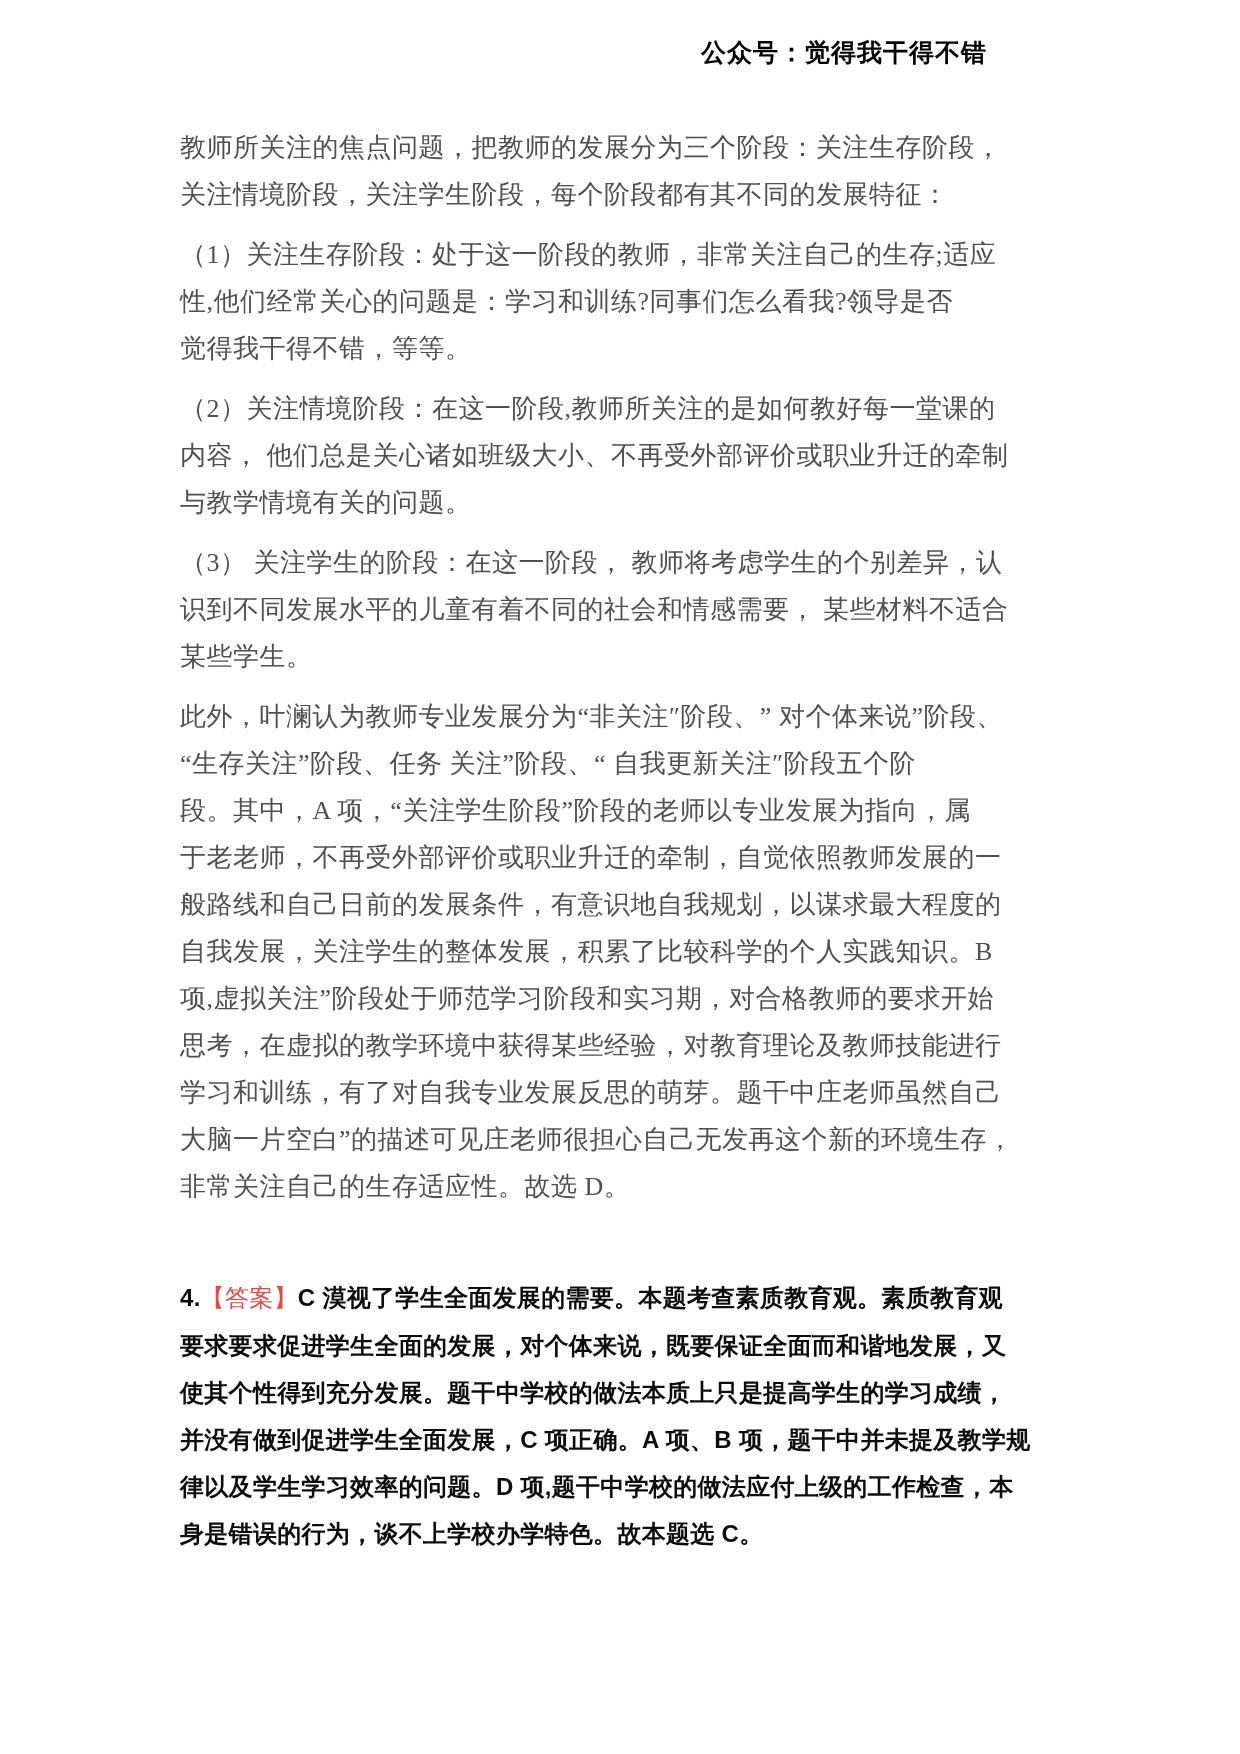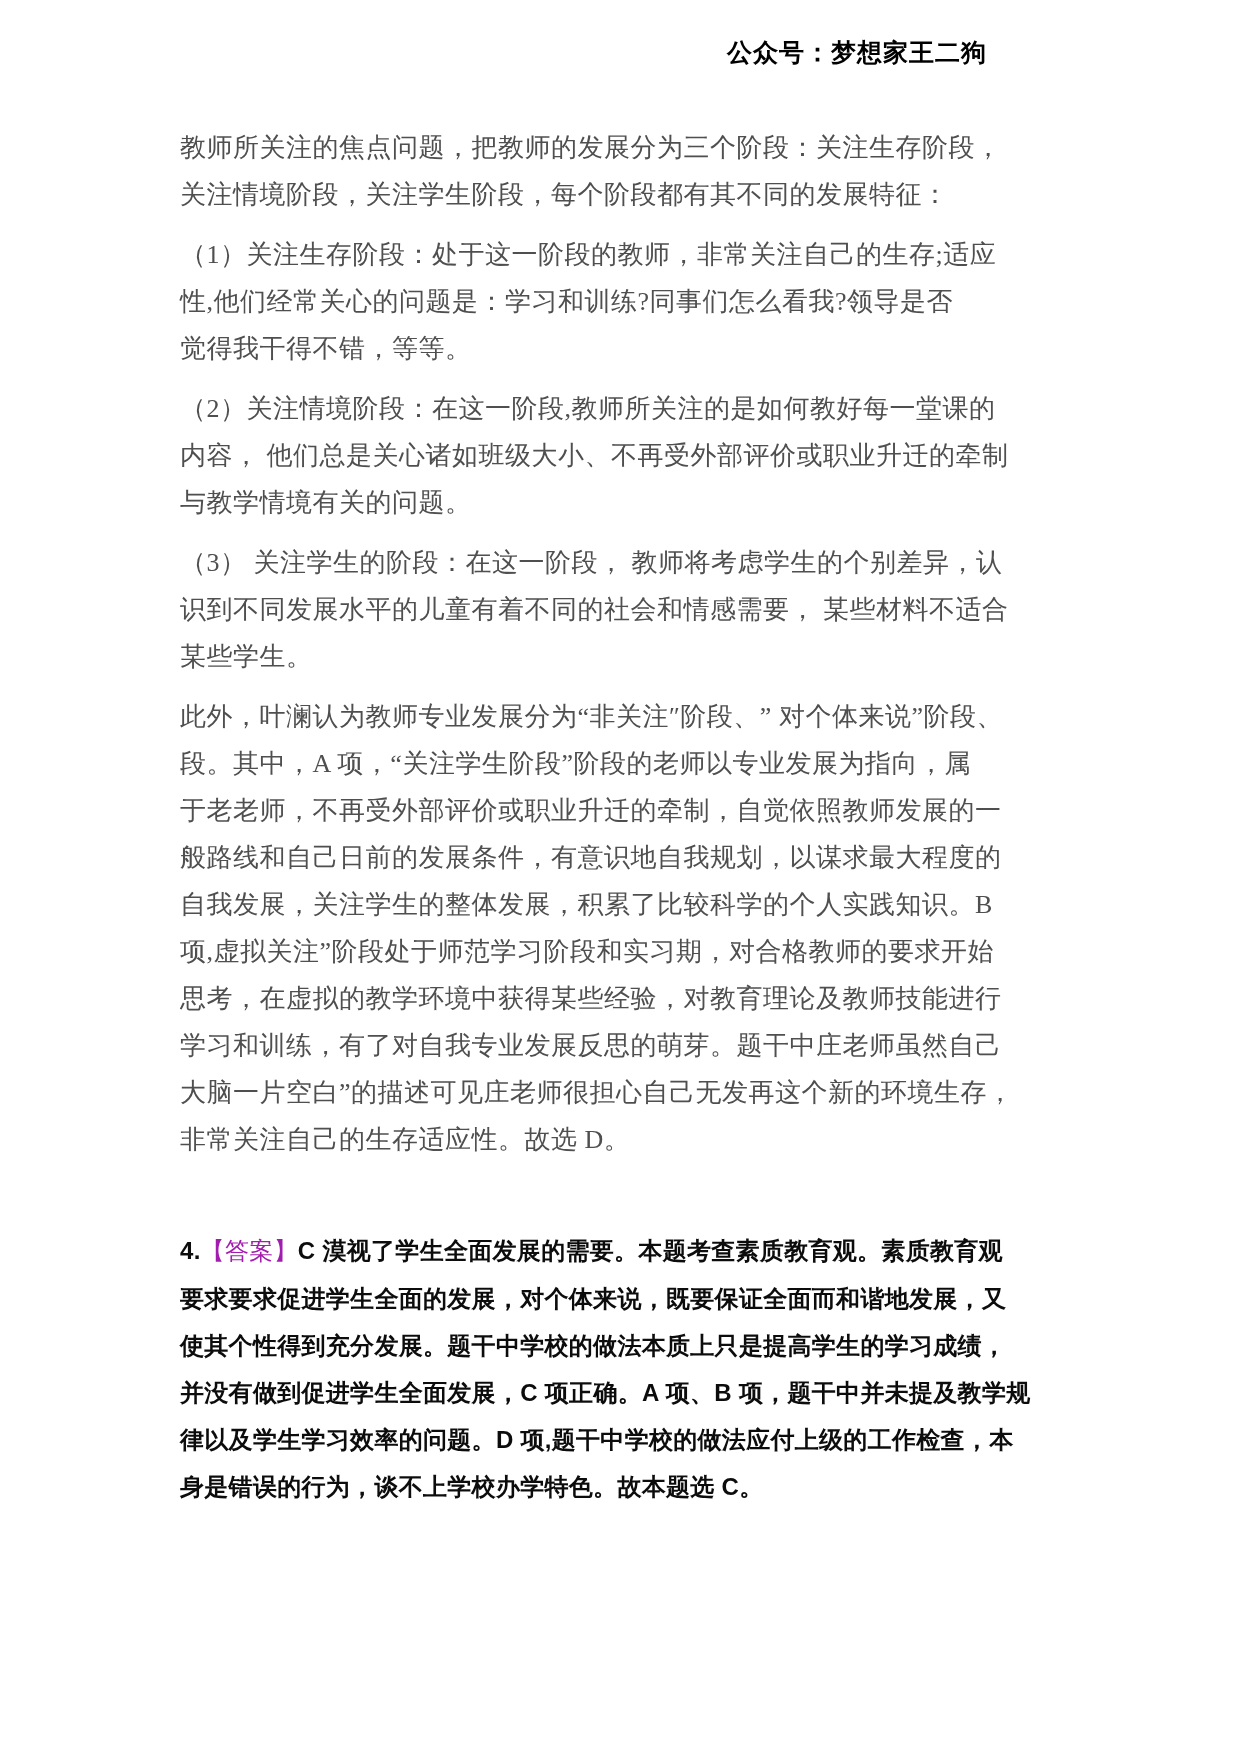--- a/index.html
+++ b/index.html
@@ -43,30 +43,30 @@
     font-family: "Liberation Sans", "DejaVu Sans", sans-serif;
     font-weight: 700;
   }
   .para.bold .line {
     font-size: 24px;
     letter-spacing: 0.3px;
   }
   .seg-bold { font-weight: 700; color: #0c0c0c; }
   .seg-answer-label {
     font-weight: 400;
-    color: #a21caf;
+    color: #ef4444;
     font-family: "Liberation Serif", "DejaVu Serif", serif;
     text-align: center;
   }
 </style>
 </head>
 <body>
 
 <div class="page">
-  <div class="watermark">公众号：梦想家王二狗</div>
+  <div class="watermark">公众号：觉得我干得不错</div>
   <div class="doc-body" id="doc-body">
       <div class="para normal">
         <div class="line">教师所关注的焦点问题，把教师的发展分为三个阶段：关注生存阶段，</div>
         <div class="line">关注情境阶段，关注学生阶段，每个阶段都有其不同的发展特征：</div>
       </div>
       <div class="para normal">
         <div class="line">（1）关注生存阶段：处于这一阶段的教师，非常关注自己的生存;适应</div>
         <div class="line">性,他们经常关心的问题是：学习和训练?同事们怎么看我?领导是否</div>
         <div class="line">觉得我干得不错，等等。</div>
       </div>
@@ -75,20 +75,21 @@
         <div class="line">内容，  他们总是关心诸如班级大小、不再受外部评价或职业升迁的牵制</div>
         <div class="line">与教学情境有关的问题。</div>
       </div>
       <div class="para normal">
         <div class="line">（3）  关注学生的阶段：在这一阶段，  教师将考虑学生的个别差异，认</div>
         <div class="line">识到不同发展水平的儿童有着不同的社会和情感需要，  某些材料不适合</div>
         <div class="line">某些学生。</div>
       </div>
       <div class="para normal">
         <div class="line">此外，叶澜认为教师专业发展分为“非关注″阶段、”  对个体来说”阶段、</div>
+        <div class="line">“生存关注”阶段、任务  关注”阶段、“  自我更新关注″阶段五个阶</div>
         <div class="line">段。其中，A 项，“关注学生阶段”阶段的老师以专业发展为指向，属</div>
         <div class="line">于老老师，不再受外部评价或职业升迁的牵制，自觉依照教师发展的一</div>
         <div class="line">般路线和自己日前的发展条件，有意识地自我规划，以谋求最大程度的</div>
         <div class="line">自我发展，关注学生的整体发展，积累了比较科学的个人实践知识。B</div>
         <div class="line">项,虚拟关注”阶段处于师范学习阶段和实习期，对合格教师的要求开始</div>
         <div class="line">思考，在虚拟的教学环境中获得某些经验，对教育理论及教师技能进行</div>
         <div class="line">学习和训练，有了对自我专业发展反思的萌芽。题干中庄老师虽然自己</div>
         <div class="line">大脑一片空白”的描述可见庄老师很担心自己无发再这个新的环境生存，</div>
         <div class="line">非常关注自己的生存适应性。故选 D。</div>
       </div>

